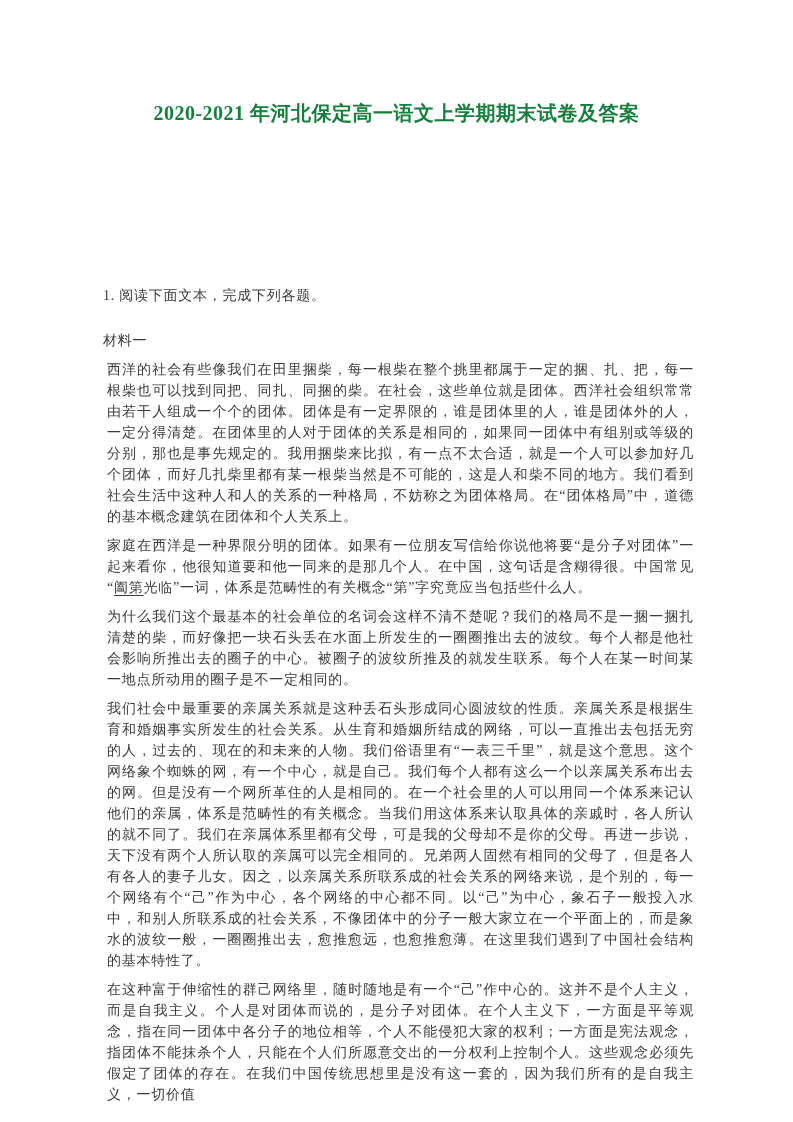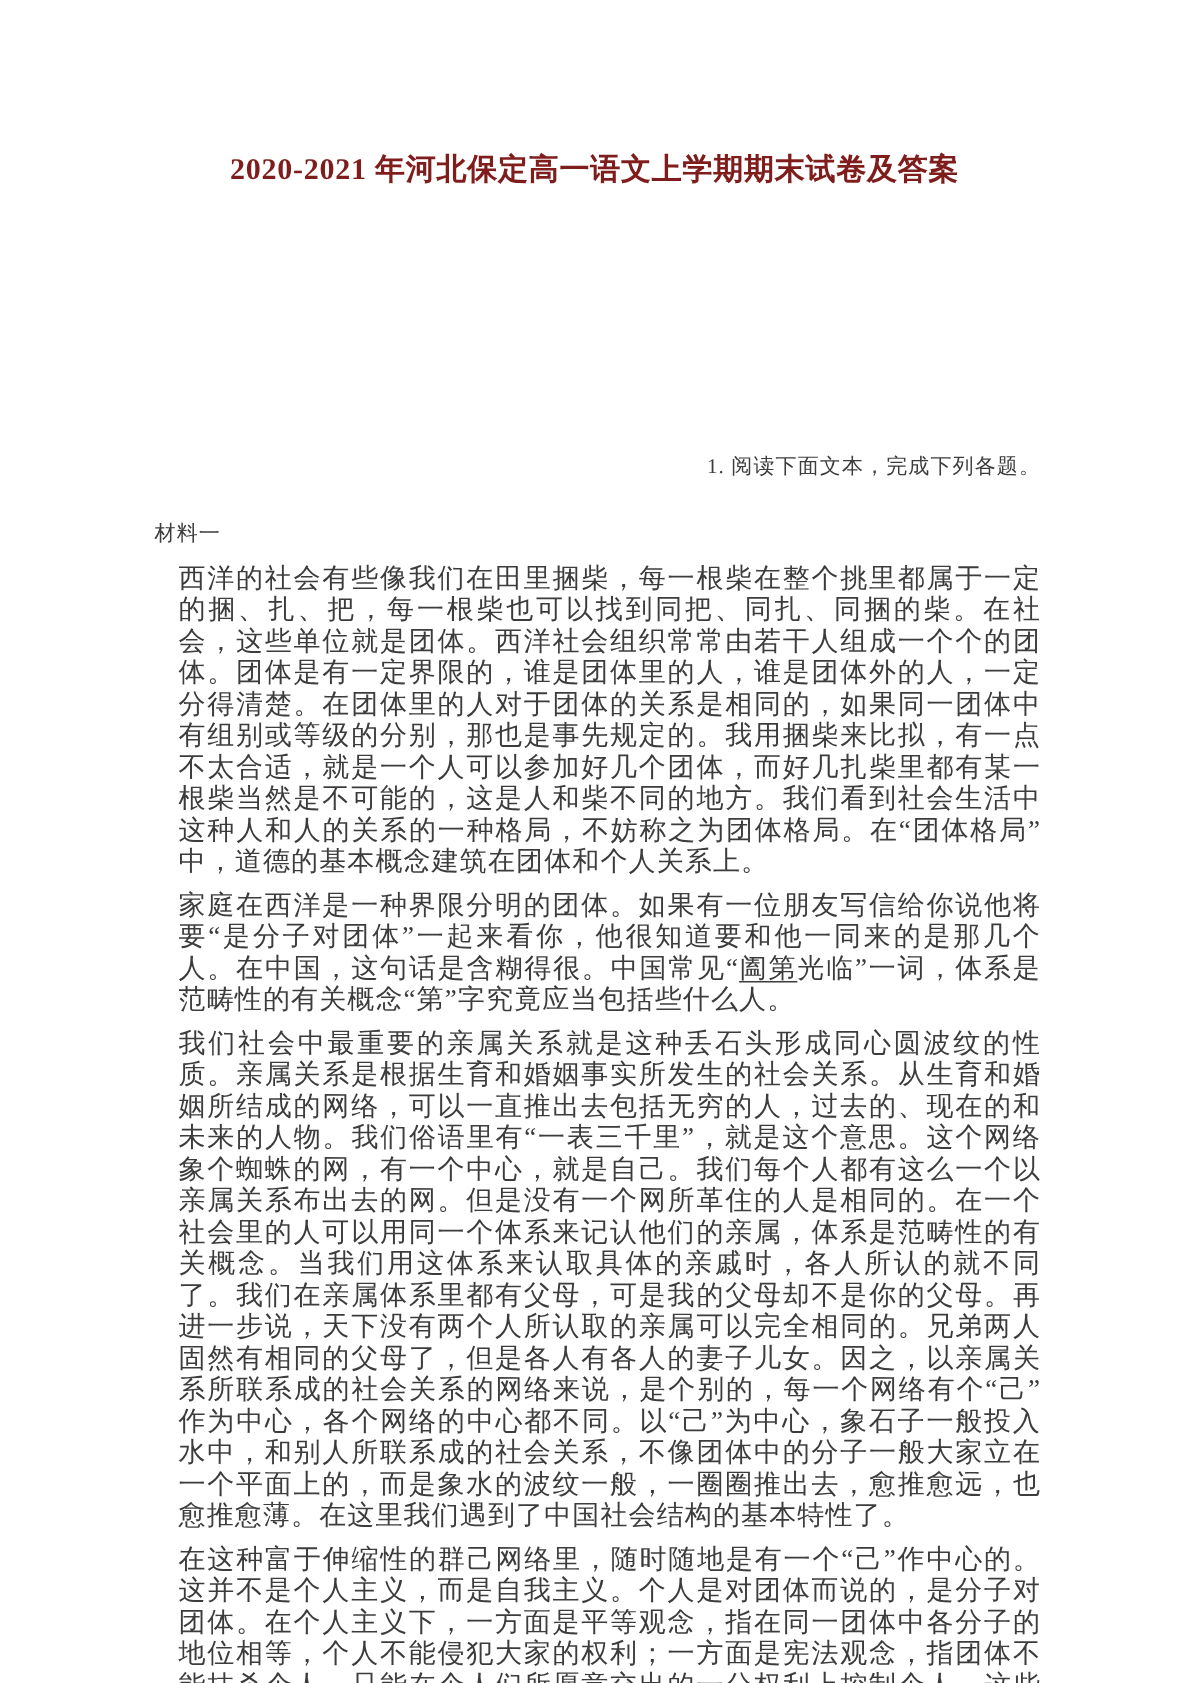--- a/index.html
+++ b/index.html
@@ -13,41 +13,41 @@
     position:relative;
     width:793px;height:1122px;
     background:#ffffff;
   }
   .doc-title{
     margin:100px 0 0 0;
     text-align:center;
     font-size:20px;
     line-height:26px;
     font-weight:bold;
-    color:#7f1d1d;
+    color:#15803d;
     letter-spacing:0.5px;
   }
   .content{
     position:absolute;
     left:103px;
     top:181px;
     width:591px;
     color:#3c3c3c;
   }
   .meta-line{
     margin:0;
     font-size:14px;
     line-height:21px;
     letter-spacing:0.75px;
   }
-  .question-line{margin-top:20px;text-align:right;}
+  .question-line{margin-top:4px;}
   .material-label{margin-top:24px;}
   .para{
-    margin:8px 0 0 16px;
-    font-size:18px;
+    margin:8px 0 0 4px;
+    font-size:14px;
     line-height:21px;
     letter-spacing:0.75px;
     text-align:justify;
   }
   .para u{
     text-decoration:underline;
     text-underline-offset:3px;
   }
 </style>
 </head>
@@ -57,18 +57,19 @@
 
   <h1 class="doc-title">2020-2021 年河北保定高一语文上学期期末试卷及答案</h1>
 
   <div class="content">
     <p class="meta-line question-line">1. 阅读下面文本，完成下列各题。</p>
     <p class="meta-line material-label">材料一</p>
 
     <div>
         <p class="para"><span>西洋的社会有些像我们在田里捆柴，每一根柴在整个挑里都属于一定的捆、扎、把，每一根柴也可以找到同把、同扎、同捆的柴。在社会，这些单位就是团体。西洋社会组织常常由若干人组成一个个的团体。团体是有一定界限的，谁是团体里的人，谁是团体外的人，一定分得清楚。在团体里的人对于团体的关系是相同的，如果同一团体中有组别或等级的分别，那也是事先规定的。我用捆柴来比拟，有一点不太合适，就是一个人可以参加好几个团体，而好几扎柴里都有某一根柴当然是不可能的，这是人和柴不同的地方。我们看到社会生活中这种人和人的关系的一种格局，不妨称之为团体格局。在“团体格局”中，道德的基本概念建筑在团体和个人关系上。</span></p>
         <p class="para"><span>家庭在西洋是一种界限分明的团体。如果有一位朋友写信给你说他将要“是分子对团体”一起来看你，他很知道要和他一同来的是那几个人。在中国，这句话是含糊得很。中国常见“</span><u>阖第</u><span>光临”一词，体系是范畴性的有关概念“第”字究竟应当包括些什么人。</span></p>
+        <p class="para"><span>为什么我们这个最基本的社会单位的名词会这样不清不楚呢？我们的格局不是一捆一捆扎清楚的柴，而好像把一块石头丢在水面上所发生的一圈圈推出去的波纹。每个人都是他社会影响所推出去的圈子的中心。被圈子的波纹所推及的就发生联系。每个人在某一时间某一地点所动用的圈子是不一定相同的。</span></p>
         <p class="para"><span>我们社会中最重要的亲属关系就是这种丢石头形成同心圆波纹的性质。亲属关系是根据生育和婚姻事实所发生的社会关系。从生育和婚姻所结成的网络，可以一直推出去包括无穷的人，过去的、现在的和未来的人物。我们俗语里有“一表三千里”，就是这个意思。这个网络象个蜘蛛的网，有一个中心，就是自己。我们每个人都有这么一个以亲属关系布出去的网。但是没有一个网所革住的人是相同的。在一个社会里的人可以用同一个体系来记认他们的亲属，体系是范畴性的有关概念。当我们用这体系来认取具体的亲戚时，各人所认的就不同了。我们在亲属体系里都有父母，可是我的父母却不是你的父母。再进一步说，天下没有两个人所认取的亲属可以完全相同的。兄弟两人固然有相同的父母了，但是各人有各人的妻子儿女。因之，以亲属关系所联系成的社会关系的网络来说，是个别的，每一个网络有个“己”作为中心，各个网络的中心都不同。以“己”为中心，象石子一般投入水中，和别人所联系成的社会关系，不像团体中的分子一般大家立在一个平面上的，而是象水的波纹一般，一圈圈推出去，愈推愈远，也愈推愈薄。在这里我们遇到了中国社会结构的基本特性了。</span></p>
         <p class="para"><span>在这种富于伸缩性的群己网络里，随时随地是有一个“己”作中心的。这并不是个人主义，而是自我主义。个人是对团体而说的，是分子对团体。在个人主义下，一方面是平等观念，指在同一团体中各分子的地位相等，个人不能侵犯大家的权利；一方面是宪法观念，指团体不能抹杀个人，只能在个人们所愿意交出的一分权利上控制个人。这些观念必须先假定了团体的存在。在我们中国传统思想里是没有这一套的，因为我们所有的是自我主义，一切价值</span></p>
       </div>
   </div>
 
 </div>
 
 </body></html>

